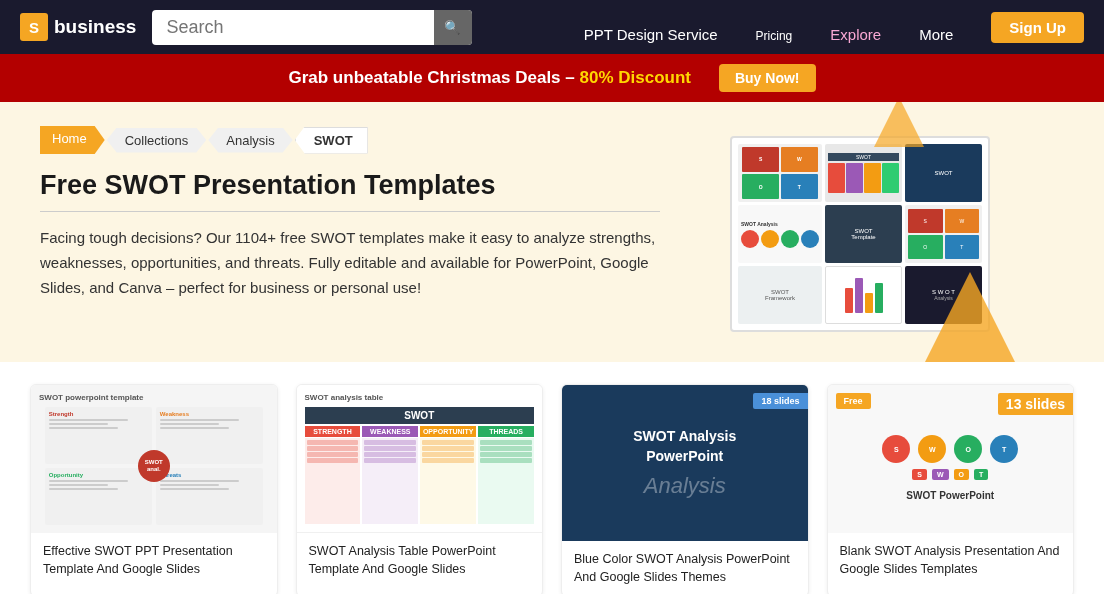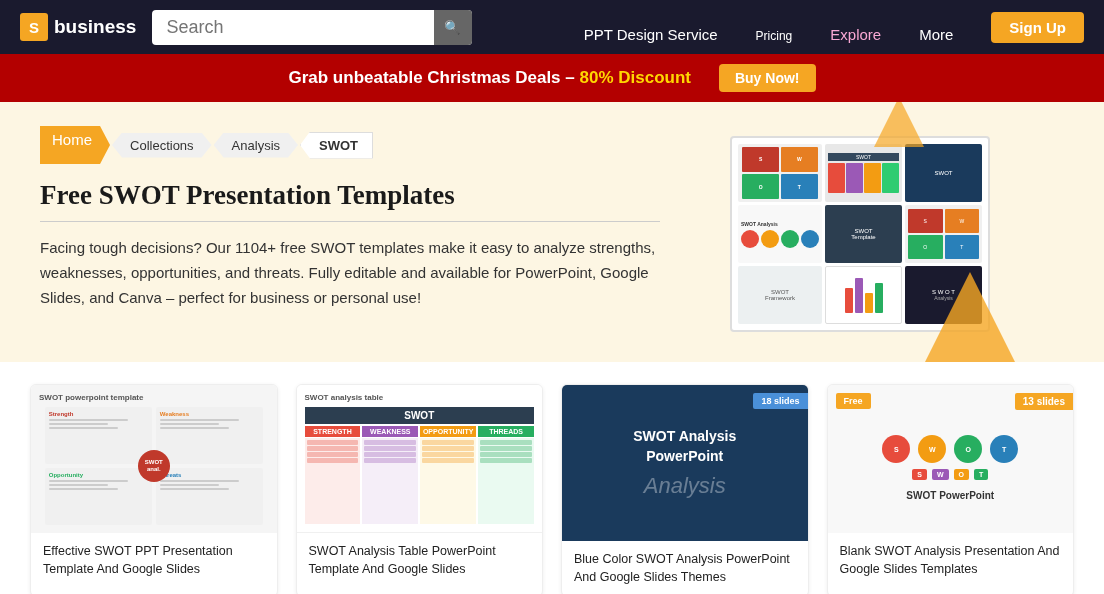--- a/index.html
+++ b/index.html
@@ -42,27 +42,27 @@
   <span style="color:#fff;font-size:17px;font-weight:bold;">
     Grab unbeatable Christmas Deals – <span style="color:#ffd700;">80% Discount</span>
   </span>
   <button style="background:#f5a623;color:#fff;border:none;padding:6px 16px;border-radius:4px;font-size:14px;font-weight:bold;cursor:pointer;">Buy Now!</button>
 </div>
 
 <div style="background:#fdf6e3;padding:24px 40px 30px 40px;display:flex;align-items:flex-start;gap:30px;position:relative;overflow:hidden;min-height:220px;">
   <div style="flex:1;max-width:660px;">
 
     <nav style="display:flex;align-items:center;gap:2px;margin-bottom:16px;">
-      <a href="#" style="background:#f5a623;color:#fff;font-size:15px;padding:5px 18px 16px 12px;text-decoration:none;font-weight:500;clip-path:polygon(0 0, calc(100% - 10px) 0, 100% 50%, calc(100% - 10px) 100%, 0 100%);display:inline-block;">Home</a>
+      <a href="#" style="background:#f5a623;color:#fff;font-size:13px;padding:5px 18px 8px 12px;text-decoration:none;font-weight:500;clip-path:polygon(0 0, calc(100% - 10px) 0, 100% 50%, calc(100% - 10px) 100%, 0 100%);display:inline-block;">Home</a>
       <a href="#" style="background:#f0f0f0;color:#333;font-size:13px;padding:5px 18px 5px 18px;text-decoration:none;font-weight:500;clip-path:polygon(10px 0, calc(100% - 10px) 0, 100% 50%, calc(100% - 10px) 100%, 10px 100%, 0 50%);display:inline-block;">Collections</a>
       <a href="#" style="background:#f0f0f0;color:#333;font-size:13px;padding:5px 18px 5px 18px;text-decoration:none;font-weight:500;clip-path:polygon(10px 0, calc(100% - 10px) 0, 100% 50%, calc(100% - 10px) 100%, 10px 100%, 0 50%);display:inline-block;">Analysis</a>
       <span style="background:#fff;color:#333;font-size:13px;padding:5px 14px 5px 18px;font-weight:bold;clip-path:polygon(10px 0, 100% 0, 100% 100%, 10px 100%, 0 50%);display:inline-block;border:1px solid #ddd;">SWOT</span>
     </nav>
 
-    <h1 style="font-size:27px;font-weight:bold;color:#1a1a1a;font-family:Liberation Serif, serif;">Free SWOT Presentation Templates</h1>
+    <h1 style="font-size:27px;font-weight:bold;color:#1a1a1a;">Free SWOT Presentation Templates</h1>
     <hr style="border:none;border-top:1px solid #ccc;margin:10px 0 14px 0;max-width:620px;">
     <p style="font-size:15px;color:#333;line-height:1.65;max-width:630px;">Facing tough decisions? Our 1104+ free SWOT templates make it easy to analyze strengths, weaknesses, opportunities, and threats. Fully editable and available for PowerPoint, Google Slides, and Canva – perfect for business or personal use!</p>
   </div>
 
   <div style="position:relative;width:260px;flex-shrink:0;margin-top:10px;">
     <div style="border:2px solid #ddd;background:#fff;padding:6px;border-radius:4px;display:grid;grid-template-columns:repeat(3,1fr);grid-template-rows:repeat(3,1fr);gap:3px;">
 
       <div style="background:#f0f0f0;height:58px;border-radius:2px;display:flex;align-items:center;justify-content:center;overflow:hidden;">
         <div style="width:90%;height:90%;display:grid;grid-template-columns:1fr 1fr;grid-template-rows:1fr 1fr;gap:2px;">
           <div style="background:#c0392b;border-radius:1px;display:flex;align-items:center;justify-content:center;font-size:5px;color:#fff;font-weight:bold;">S</div>
@@ -231,21 +231,21 @@
           <span>PowerPoint</span>
         </div>
         <div style="color:rgba(255,255,255,0.35);font-size:22px;font-style:italic;margin-top:6px;">Analysis</div>
       </div>
       <div style="padding:10px 12px;font-size:12.5px;color:#222;font-weight:500;line-height:1.4;">Blue Color SWOT Analysis PowerPoint And Google Slides Themes</div>
     </div>
 
     <div style="border:1px solid #eee;border-radius:6px;overflow:hidden;background:#fff;box-shadow:0 1px 4px rgba(0,0,0,0.07);cursor:pointer;">
       <div style="background:#f8f8f8;height:148px;display:flex;flex-direction:column;align-items:center;justify-content:center;position:relative;padding:8px;gap:6px;">
         <div style="position:absolute;top:8px;left:8px;background:#f5a623;color:#fff;font-size:9px;padding:3px 8px;border-radius:2px;font-weight:bold;">Free</div>
-        <div style="position:absolute;top:8px;right:0;background:#f5a623;color:#fff;font-size:10px;padding:3px 8px;border-radius:2px 0 0 2px;font-weight:bold;">13 slides</div>
+        <div style="position:absolute;top:8px;right:0;background:#f5a623;color:#fff;font-size:14px;padding:3px 8px;border-radius:2px 0 0 2px;font-weight:bold;">13 slides</div>
 
         <div style="display:flex;gap:8px;align-items:center;margin-top:18px;">
           <div style="width:28px;height:28px;background:#e74c3c;border-radius:50%;display:flex;align-items:center;justify-content:center;font-size:7px;color:#fff;font-weight:bold;">S</div>
           <div style="width:28px;height:28px;background:#f39c12;border-radius:50%;display:flex;align-items:center;justify-content:center;font-size:7px;color:#fff;font-weight:bold;">W</div>
           <div style="width:28px;height:28px;background:#27ae60;border-radius:50%;display:flex;align-items:center;justify-content:center;font-size:7px;color:#fff;font-weight:bold;">O</div>
           <div style="width:28px;height:28px;background:#2980b9;border-radius:50%;display:flex;align-items:center;justify-content:center;font-size:7px;color:#fff;font-weight:bold;">T</div>
         </div>
 
         <div style="display:flex;gap:5px;align-items:center;">
           <span style="background:#e74c3c;color:#fff;font-size:7px;padding:2px 5px;border-radius:2px;font-weight:bold;">S</span>

